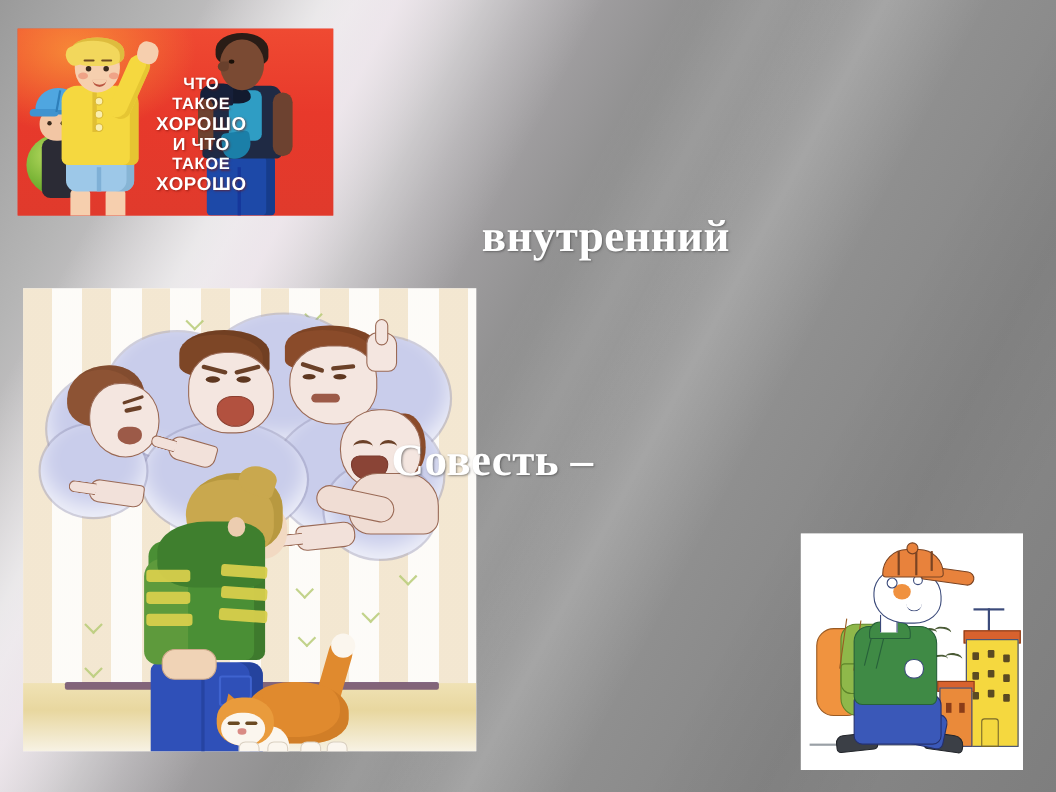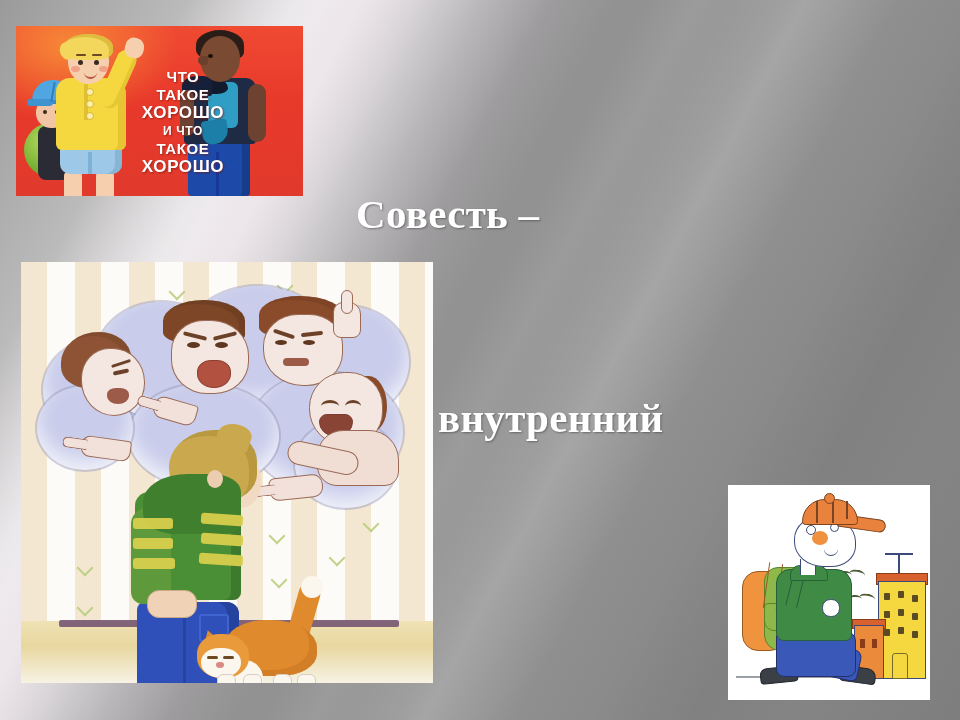--- a/index.html
+++ b/index.html
@@ -152,21 +152,21 @@
   .ptext{
     position:absolute; left:112px; top:42px; width:110px;
     color:#ffffff; font-family:"Liberation Sans","DejaVu Sans",sans-serif;
     font-weight:700; font-size:15px; line-height:18px;
     letter-spacing:0.6px; text-align:center;
     text-shadow:1px 1px 2px rgba(120,20,10,.65);
     z-index:3;
   }
   .ptext .l2{ font-size:15px;}
   .ptext .l3{ font-size:17px;}
-  .ptext .row-i{ display:block; font-size:12px; }
+  .ptext .row-i{ display:block; font-size:16px; }
   .ptext .l6{ font-size:17px;}
 
   
   #main-illus{ left:21px; top:262px; width:412px; height:421px; background:#fdfcfa; }
   .wallpaper{ position:absolute; inset:0;
     background:
       repeating-linear-gradient(90deg,
         rgba(235,214,176,.55) 0px, rgba(235,214,176,.55) 26px,
         rgba(252,248,240,.2) 26px, rgba(252,248,240,.2) 54px);
   }
@@ -379,22 +379,22 @@
     border-top:2px solid #4a5a35; border-radius:50% 50% 0 0; transform:rotate(-6deg);}
   .bird::after{ content:""; position:absolute; left:13px; top:-2px; width:16px; height:8px;
     border-top:2px solid #4a5a35; border-radius:50% 50% 0 0; transform:rotate(14deg);}
 </style>
 </head>
 <body>
 
 <div class="slide">
 
   <div class="title-block">
+    <span class="title-line t-l2">внутренний</span>
     <span class="title-line t-l1">Совесть –</span>
-    <span class="title-line t-l2">внутренний</span>
   </div>
 
   <div class="pic" id="poster">
     <div class="sky"></div>
     <div class="pglow"></div>
 
     <div class="sm-ball"></div>
     <div class="sm-body"></div>
     <div class="sm-face"></div>
     <div class="sm-eye l"></div>

